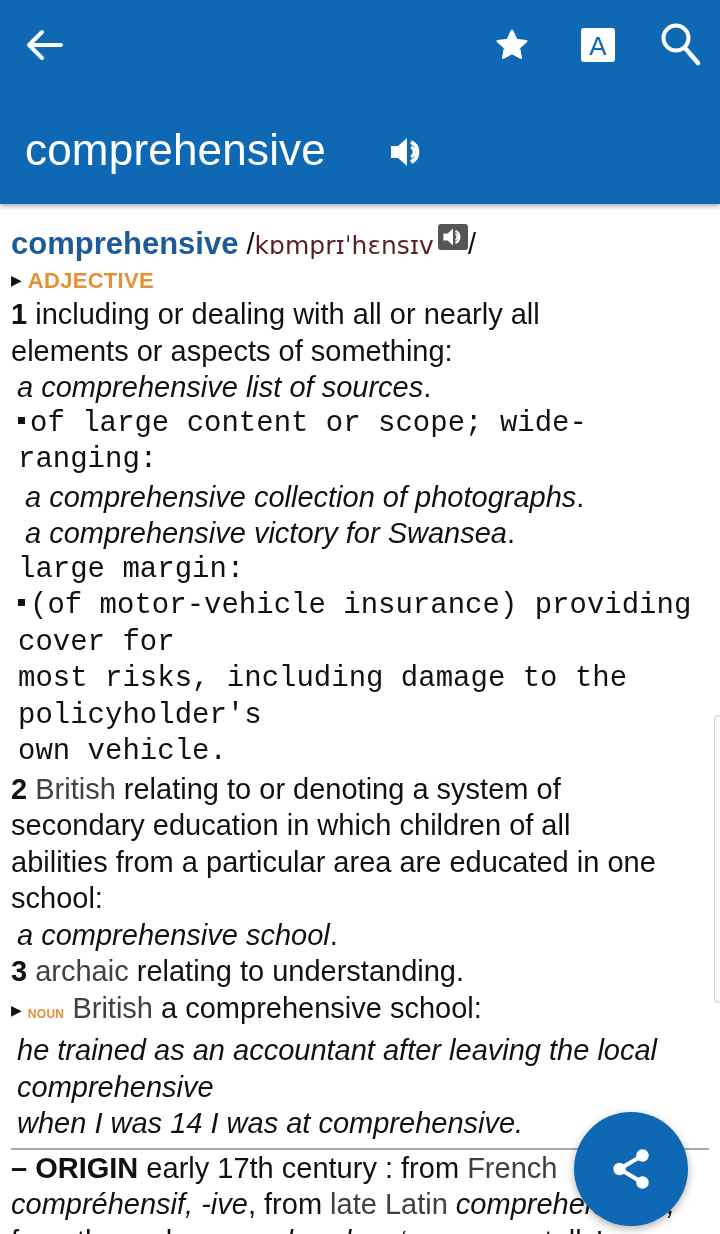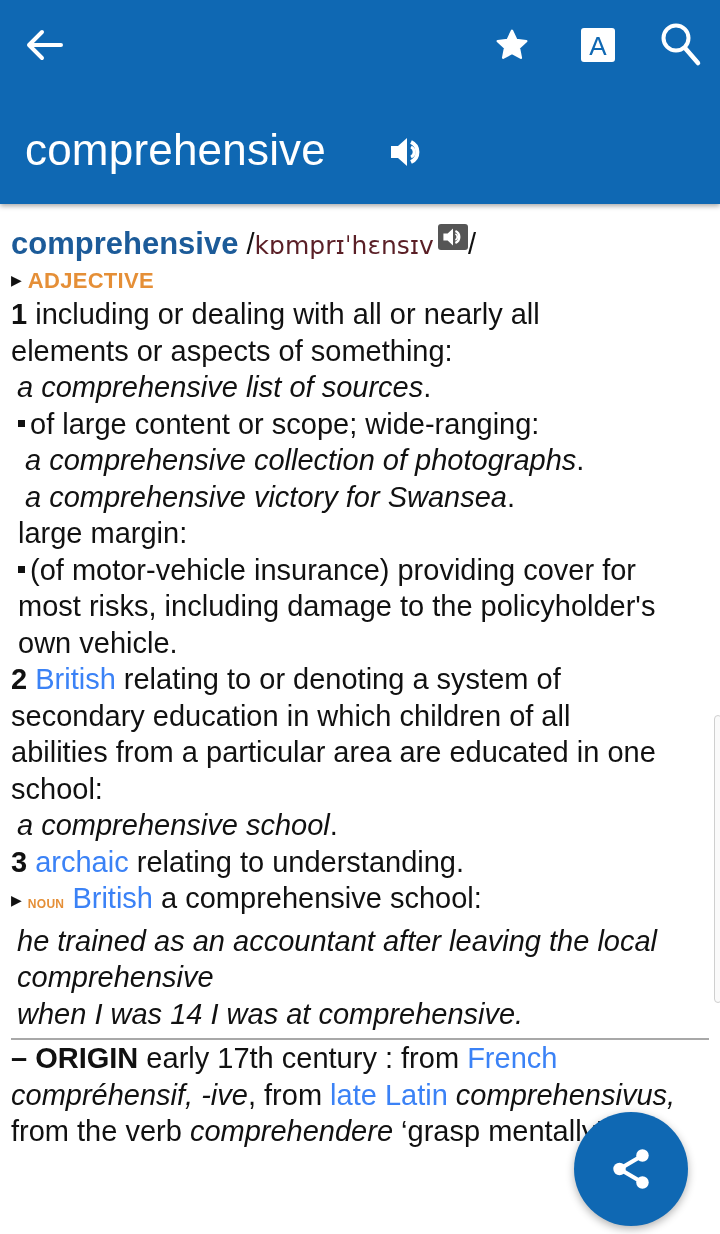--- a/index.html
+++ b/index.html
@@ -43,25 +43,25 @@
 
     .pos-line { line-height: 30px; font-size: 24px; margin-top: -2px; }
     .tri { display: inline-block; font-size: 14px; color: #111; vertical-align: 3px; margin-right: 6px; }
     .pos { color: #e58f37; font-weight: bold; font-size: 22px; letter-spacing: 0.3px; }
     .pos-sc { color: #e58f37; font-weight: bold; font-size: 12px; letter-spacing: 0.3px; }
 
     .sense-num { font-weight: bold; }
     .line { display: block; }
     .ex { font-style: italic; padding-left: 6px; }
     .ex .dot { font-style: normal; }
-    .sub { padding-left: 7px; }
+    .sub { padding-left: 7px; font-family: Liberation Mono, monospace; }
     .sub .bullet { display: inline-block; width: 7px; height: 7px; background: #111; vertical-align: 7px; margin-right: 5px; }
     .sub-ex { font-style: italic; padding-left: 14px; }
     .sub-ex .dot { font-style: normal; }
-    .label-green { color: #3b82f6; }
+    .label-green { color: #404040; }
     .noun-ex { font-style: italic; padding-left: 6px; }
 
     .divider {
       height: 2px; background: #a8a8a8; margin: 6px 2px 0 0; width: 698px;
     }
     .origin { margin-top: 0; }
     .origin-label { font-weight: bold; }
 
     
     .scrollbar {

